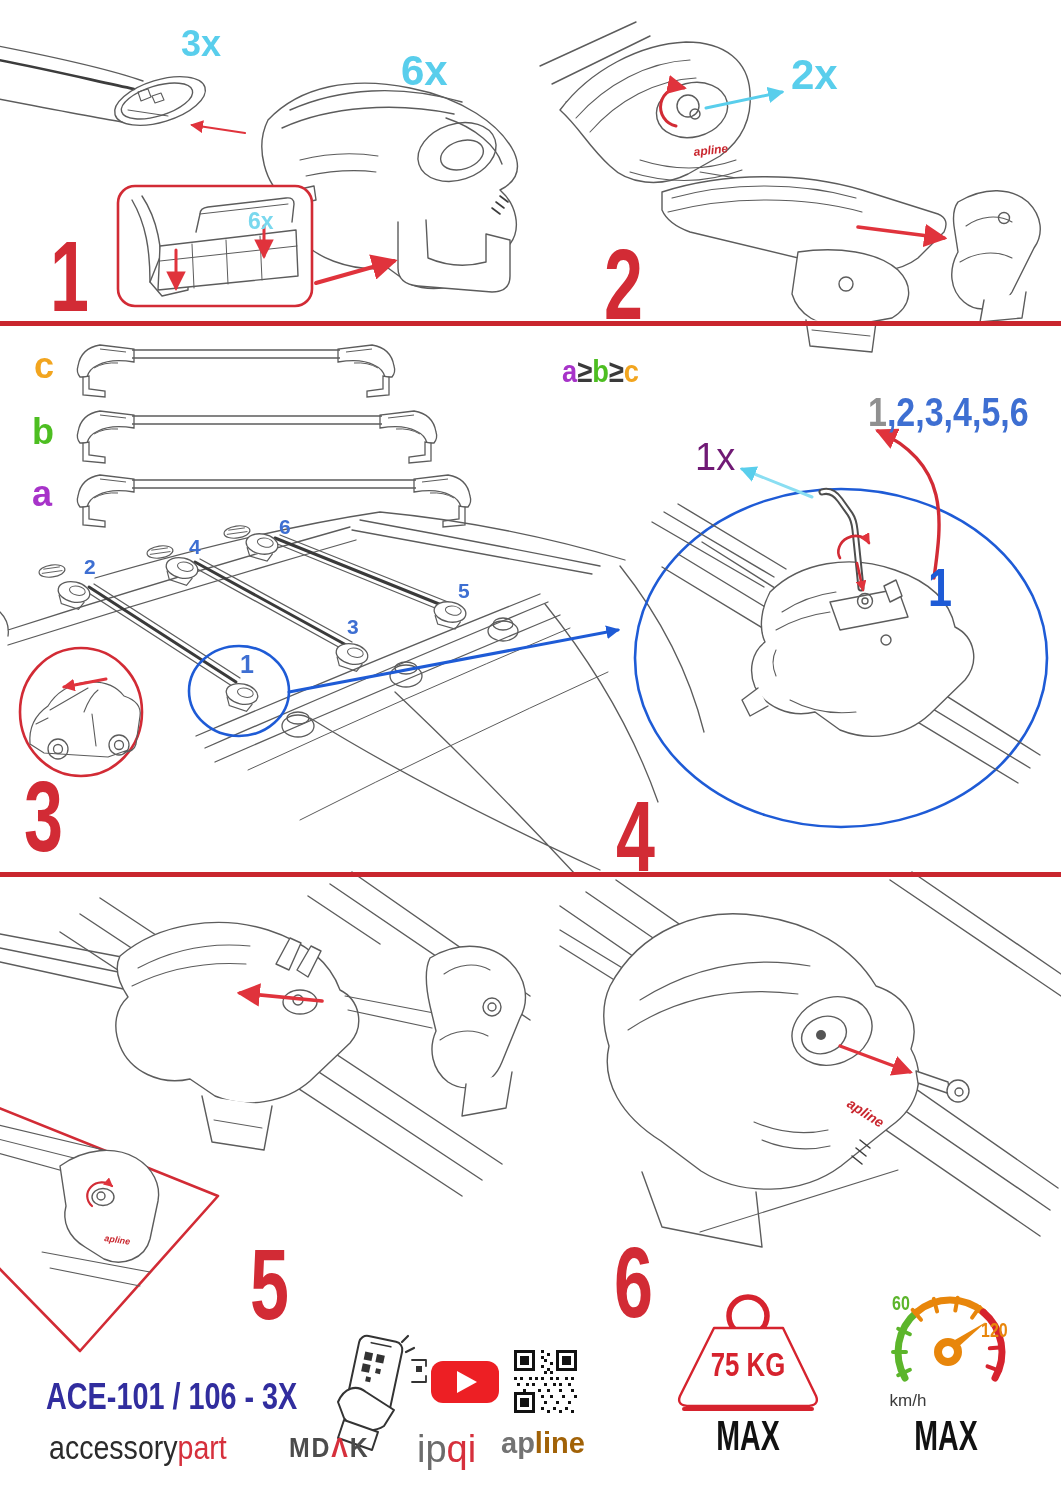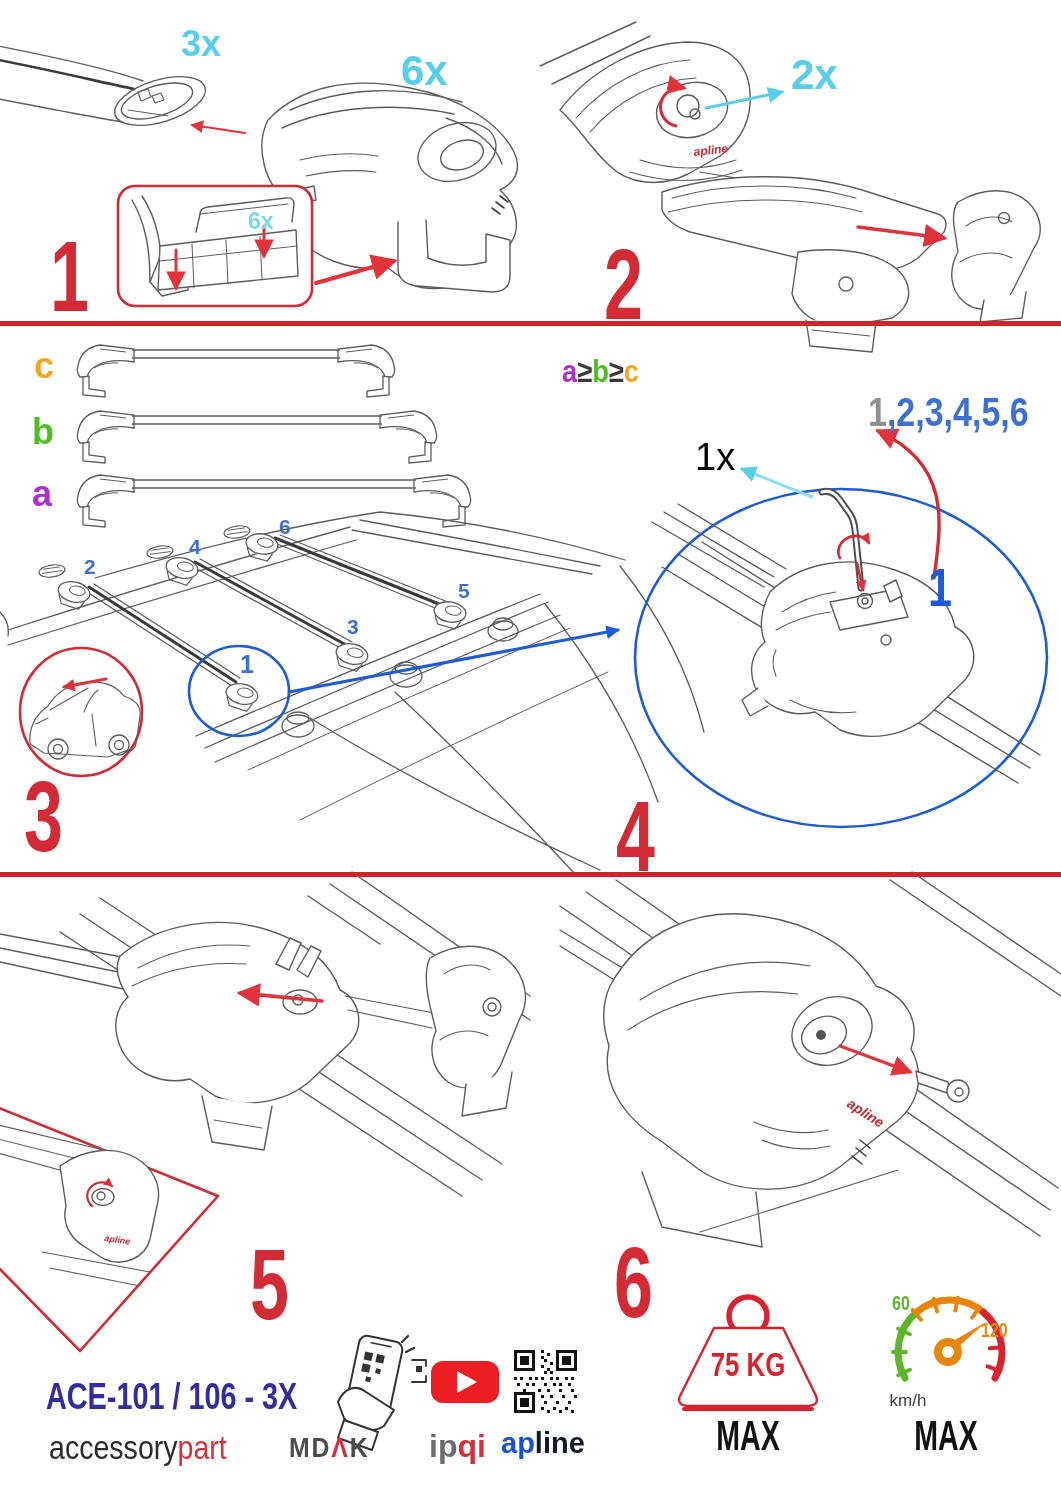--- a/index.html
+++ b/index.html
@@ -350,21 +350,21 @@
 <div class="txt stepnum" style="left:604px;top:234px">2</div>
 <div class="txt stepnum" style="left:24px;top:766px">3</div>
 <div class="txt stepnum" style="left:616px;top:786px">4</div>
 <div class="txt stepnum" style="left:250px;top:1234px">5</div>
 <div class="txt stepnum" style="left:614px;top:1232px">6</div>
 
 <div class="txt qty" style="left:181px;top:26px;font-size:36px">3x</div>
 <div class="txt qty" style="left:401px;top:50px;font-size:42px">6x</div>
 <div class="txt qty" style="left:248px;top:210px;font-size:23px;color:#7ad8ee">6x</div>
 <div class="txt qty" style="left:791px;top:54px;font-size:42px">2x</div>
-<div class="txt qty" style="left:695px;top:438px;font-size:38px;font-weight:400;color:#000000">1x</div>
+<div class="txt qty" style="left:695px;top:438px;font-size:38px;font-weight:400;color:#701a75">1x</div>
 
 <div class="txt" style="left:34px;top:348px;font-size:36px;font-weight:bold;color:#F2A51F">c</div>
 <div class="txt" style="left:32px;top:414px;font-size:36px;font-weight:bold;color:#4DBE21">b</div>
 <div class="txt" style="left:32px;top:476px;font-size:36px;font-weight:bold;color:#A733C9">a</div>
 
 <div class="txt cond" style="left:562px;top:356px;font-size:31px;font-weight:bold;transform:scaleX(.88)">
   <span style="color:#A733C9">a</span><span style="color:#3a3a3a">≥</span><span style="color:#4DBE21">b</span><span style="color:#3a3a3a">≥</span><span style="color:#F2A51F">c</span>
 </div>
 
 <div class="txt pos" style="left:84px;top:556px">2</div>
@@ -379,25 +379,25 @@
 </div>
 <div class="txt" style="left:928px;top:560px;font-size:54px;font-weight:bold;color:#1E5BD6;transform:scaleX(.8);transform-origin:0 0">1</div>
 
 <div class="txt cond" style="left:46px;top:1379px;font-size:36px;font-weight:bold;color:#312D9E;transform:scaleX(.80)">ACE-101 / 106 - 3X</div>
 <div class="txt cond" style="left:49px;top:1430px;font-size:34px;font-weight:500;transform:scaleX(.84)">
   <span style="color:#2B2B2B">accessory</span><span style="color:#D6303C">part</span>
 </div>
 <div class="txt cond" style="left:289px;top:1435px;font-size:27px;font-weight:bold;letter-spacing:2px;transform:scaleX(.92)">
   <span style="color:#4C4C4C">MD</span><span style="color:#D6303C">Λ</span><span style="color:#4C4C4C">K</span>
 </div>
-<div class="txt" style="left:429px;top:1430px;font-size:32px;font-weight:700">
+<div class="txt" style="left:417px;top:1430px;font-size:38px;font-weight:400">
   <span style="color:#6B6B6B">ip</span><span style="color:#D6303C">qi</span>
 </div>
 <div class="txt" style="left:501px;top:1429px;font-size:29px;font-weight:600">
-  <span style="color:#1d4ed8">ap</span><span style="color:#0f172a">line</span>
+  <span style="color:#737373">ap</span><span style="color:#a16207">line</span>
 </div>
 
 <div class="txt ctr" style="left:694px;top:1348px;width:108px;font-size:33px;font-weight:bold;color:#D6232E;transform:scaleX(.78);transform-origin:center top">75 KG</div>
 <div class="txt ctr" style="left:692px;top:1415px;width:112px;font-size:42px;font-weight:bold;color:#111;transform:scaleX(.68);transform-origin:center top">MAX</div>
 <div class="txt" style="left:892px;top:1293px;font-size:20px;font-weight:bold;color:#5CB52B;transform:scaleX(.8);transform-origin:0 0">60</div>
 <div class="txt" style="left:981px;top:1320px;font-size:20px;font-weight:bold;color:#E8860B;transform:scaleX(.8);transform-origin:0 0">120</div>
 <div class="txt ctr" style="left:868px;top:1392px;width:80px;font-size:17px;color:#3b3b3b">km/h</div>
 <div class="txt ctr" style="left:890px;top:1415px;width:112px;font-size:42px;font-weight:bold;color:#111;transform:scaleX(.68);transform-origin:center top">MAX</div>
 
 </div>

